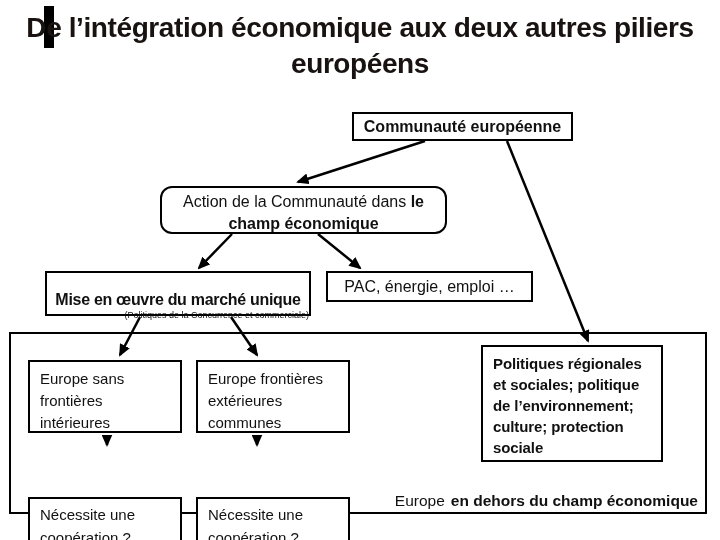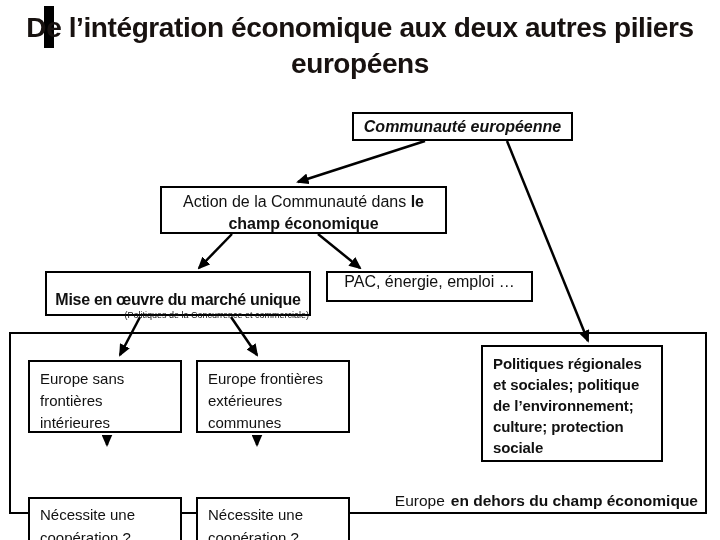--- a/index.html
+++ b/index.html
@@ -9,33 +9,33 @@
   }
   .accent-bar{position:absolute;left:44px;top:6px;width:10px;height:42px;background:#000;}
   .slide-title{
     position:absolute;left:20px;top:10px;width:680px;text-align:center;
     font-size:28px;font-weight:bold;line-height:1.28;color:#181210;letter-spacing:-0.4px;
   }
   .box{position:absolute;border:2px solid #000;background:#fff;box-sizing:border-box;}
   .box-communaute{
     left:352px;top:112px;width:221px;height:29px;
     display:flex;align-items:center;justify-content:center;
-    font-size:16px;font-weight:bold;font-style:italic;
+    font-size:16px;font-weight:bold;
   }
   .box-action{
     left:160px;top:186px;width:287px;height:48px;
-    font-size:16px;text-align:center;line-height:1.4;padding-top:3px;
+    font-size:16px;text-align:center;line-height:1.4;padding-top:3px;border-radius:12px;
   }
   .box-action .b{font-weight:bold;}
   .box-marche{left:45px;top:271px;width:266px;height:45px;text-align:center;}
   .marche-main{font-size:16px;font-weight:bold;margin-top:18px;letter-spacing:-0.3px;}
   .marche-sub{font-size:9px;margin-top:1px;letter-spacing:0;text-align:right;}
   .box-pac{
     left:326px;top:271px;width:207px;height:31px;
-    display:flex;align-items:flex-start;justify-content:center;font-size:16px;
+    display:flex;align-items:center;justify-content:center;font-size:16px;
   }
   .outer-box{
     position:absolute;left:9px;top:332px;width:698px;height:182px;
     border:2px solid #000;box-sizing:border-box;background:transparent;
   }
   .box-europe1,.box-europe2{
     width:154px;height:73px;top:360px;font-size:15px;line-height:1.45;
     padding:6px 4px 0 10px;
   }
   .box-europe1{left:28px;}

